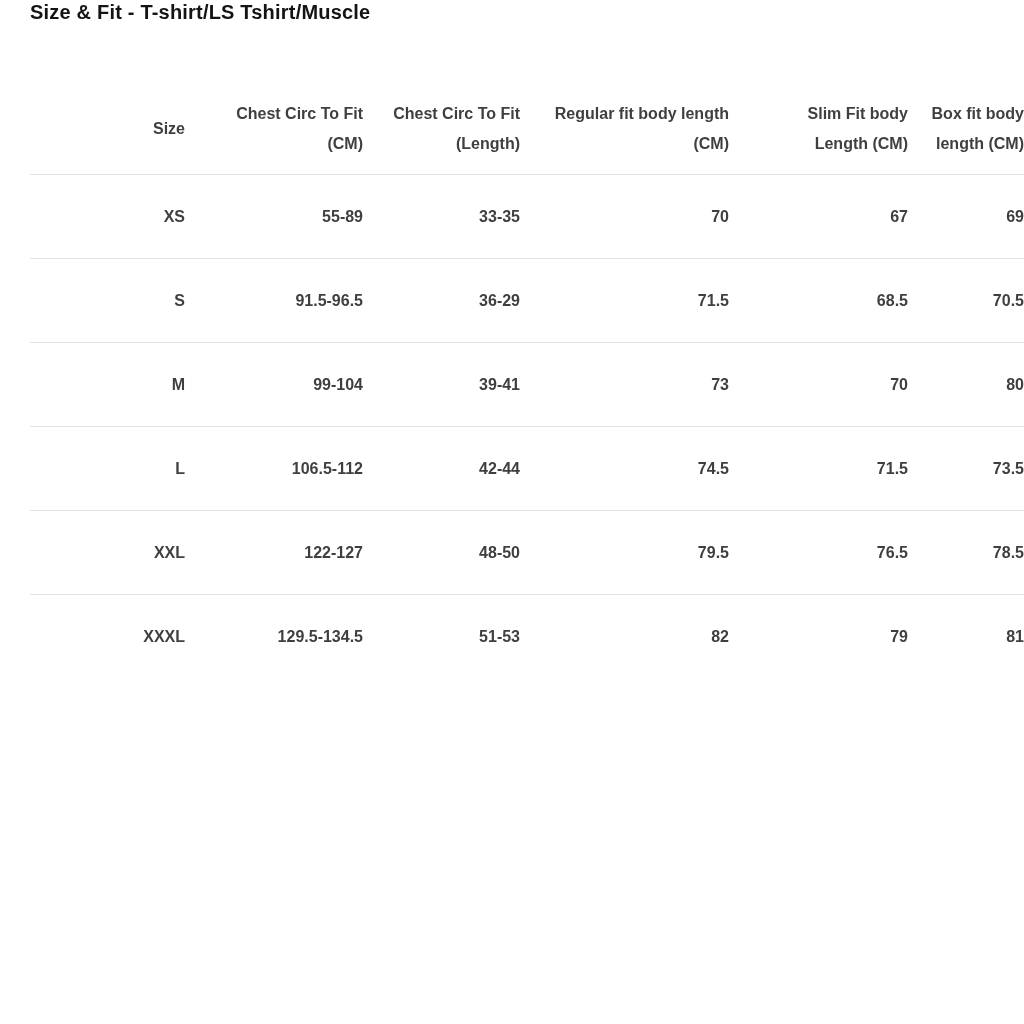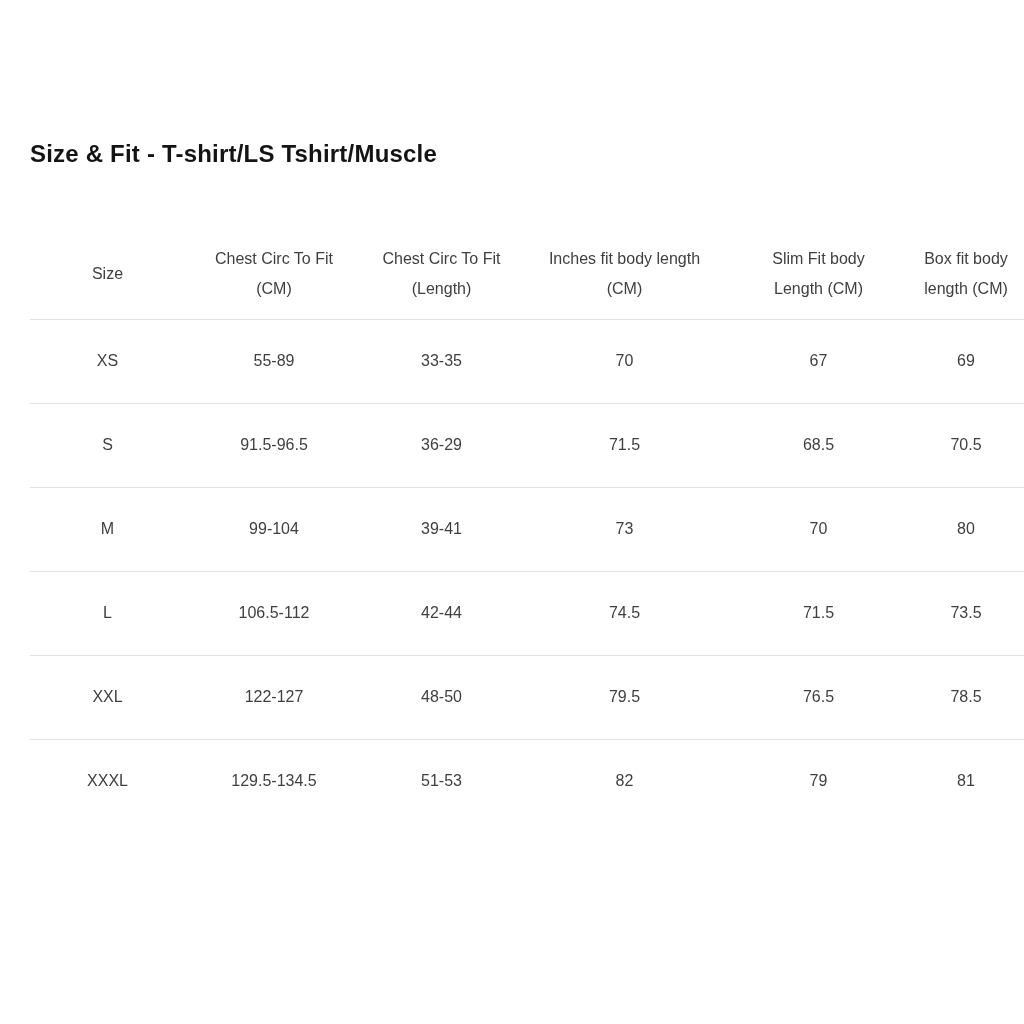--- a/index.html
+++ b/index.html
@@ -13,44 +13,43 @@
     overflow: hidden;
     font-family: "Liberation Sans", sans-serif;
   }
   .page {
     padding-left: 30px;
     box-sizing: border-box;
     width: 1024px;
   }
   .page-title {
     margin: 0;
-    padding-top: 140px;
-    font-size: 24px;
+    font-size: 20px;
     line-height: 1.2;
     font-weight: bold;
     color: #141414;
     letter-spacing: 0.2px;
   }
   table.size-table {
     border-collapse: collapse;
     table-layout: fixed;
     width: 994px; 
     margin-top: 60px;
   }
   col.c1 { width: 155px; }
   col.c2 { width: 178px; }
   col.c3 { width: 157px; }
   col.c4 { width: 209px; }
   col.c5 { width: 179px; }
   col.c6 { width: 116px; }
   th, td {
-    text-align: center;
+    text-align: right;
     vertical-align: middle;
     padding: 0;
-    font-weight: normal;
+    font-weight: bold;
     font-size: 16px;
     color: #3f3f3f;
     white-space: nowrap;
     overflow: visible;
   }
   thead th {
     height: 90px;
   }
   .hl {
     display: block;
@@ -87,21 +86,21 @@
           </th>
         <th>
             <span class="hl">Chest Circ To Fit</span>
             <span class="hl">(CM)</span>
           </th>
         <th>
             <span class="hl">Chest Circ To Fit</span>
             <span class="hl">(Length)</span>
           </th>
         <th>
-            <span class="hl">Inches fit body length</span>
+            <span class="hl">Regular fit body length</span>
             <span class="hl">(CM)</span>
           </th>
         <th>
             <span class="hl">Slim Fit body</span>
             <span class="hl">Length (CM)</span>
           </th>
         <th>
             <span class="hl">Box fit body</span>
             <span class="hl">length (CM)</span>
           </th>

